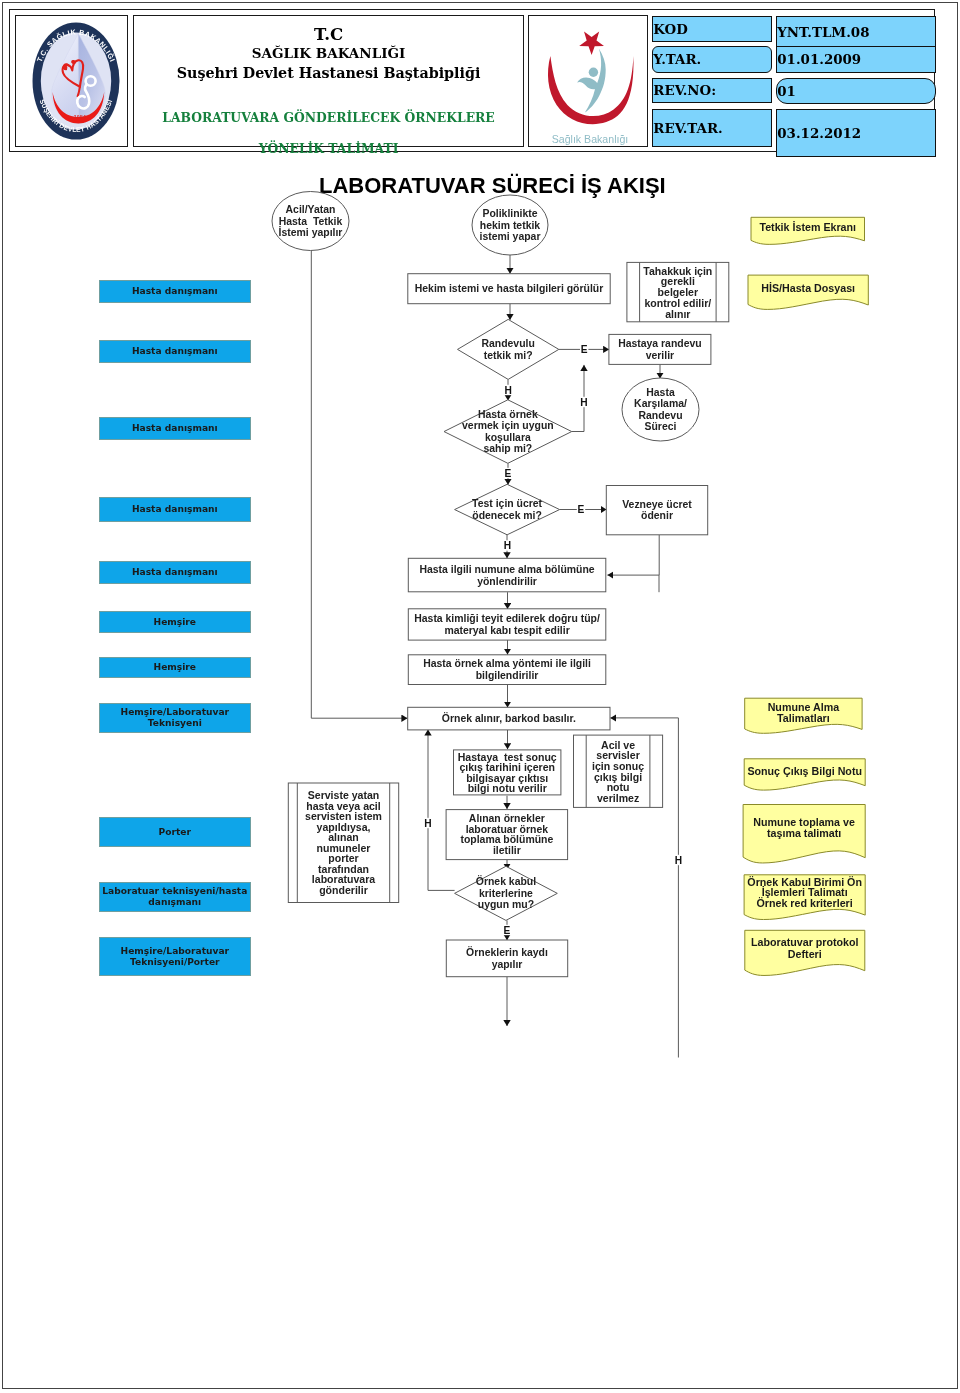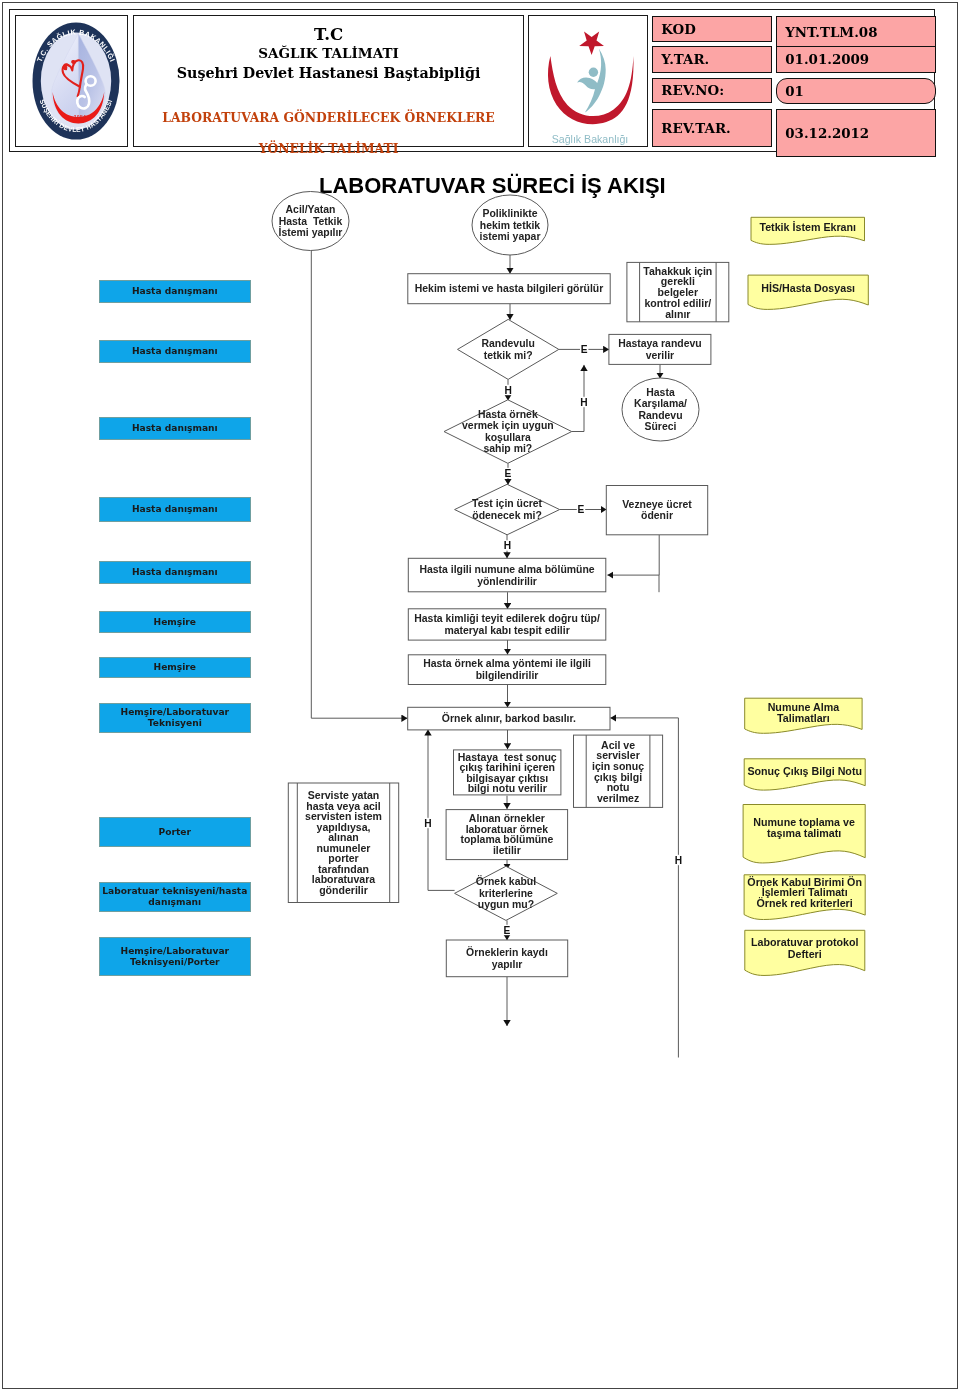--- a/index.html
+++ b/index.html
@@ -21,26 +21,26 @@
   .hdr-mohlogo{left:518.2px;top:5.4px;width:120px;height:131.9px;}
 
   .titlebox{display:flex;flex-direction:column;align-items:center;
             justify-content:flex-start;padding-top:9px;}
   .t-line{font-family:"DejaVu Serif", serif;font-weight:bold;
           color:#000;text-align:center;}
   .t1{font-size:16.6px;line-height:19px;}
   .t2{font-size:13.5px;line-height:19.5px;}
   .t3{font-size:14.3px;line-height:19.5px;}
   .t-sub{font-family:"DejaVu Serif", serif;font-weight:bold;
-         font-size:12.35px;line-height:15.3px;color:#c2410c;
+         font-size:12.35px;line-height:15.3px;color:#15803d;
          margin-top:27px;}
 
   .kv{position:absolute;border:1.3px solid #111;box-sizing:border-box;
       font-family:"DejaVu Serif", serif;font-weight:bold;font-size:13.4px;
-      display:flex;align-items:center;padding-left:8px;background:#fca5a5;}
+      display:flex;align-items:center;padding-left:0;background:#7dd3fc;}
 
   
   .flowtitle{position:absolute;left:319px;top:173px;width:340px;
              font-family:"Liberation Sans", sans-serif;font-weight:bold;
              font-size:22px;letter-spacing:0px;text-align:center;color:#000;
              white-space:nowrap;}
 
   
   .role{position:absolute;background:#0ea5e9;border:1px solid #6f9fa0;
         box-sizing:border-box;display:flex;align-items:center;
@@ -118,21 +118,21 @@
           <textPath href="#arcTop" startOffset="50%" text-anchor="middle">T.C. SAĞLIK BAKANLIĞI</textPath>
         </text>
         <text font-size="6.5" font-weight="bold" fill="#ffffff" font-family="'Liberation Sans',sans-serif" letter-spacing="0.3">
           <textPath href="#arcBot" startOffset="50%" text-anchor="middle">SUŞEHRİ DEVLET HASTANESİ</textPath>
         </text>
       </svg>
     </div>
 
     <div class="hcell hdr-title titlebox">
       <div class="t-line t1">T.C</div>
-      <div class="t-line t2">SAĞLIK TALİMATI</div>
+      <div class="t-line t2">SAĞLIK BAKANLIĞI</div>
       <div class="t-line t3">Suşehri Devlet Hastanesi Baştabipliği</div>
       <div class="t-sub">LABORATUVARA GÖNDERİLECEK ÖRNEKLERE</div>
       <div class="t-sub" style="margin-top:15px">YÖNELİK TALİMATI</div>
     </div>
 
     <div class="hcell hdr-mohlogo">
       <svg width="120" height="132" viewBox="0 0 120 132">
 
         <path d="M21.4 40.1 C 16.9 56.8, 18.5 75.4, 27.6 88.9 C 38.4 105.0, 58.5 112.2, 77.2 106.1 C 94.1 100.6, 105.7 84.8, 104.4 40.1 C 103.2 67.0, 97.6 84.0, 84.6 93.5 C 70.4 103.9, 50.2 101.7, 38.4 88.9 C 27.1 76.6, 24.0 58.5, 21.4 40.1 Z" fill="#c0182c"></path>
 
@@ -143,21 +143,21 @@
           <path d="M69.9 32.4 C 74.2 39.2, 76.7 46.2, 76.7 53.6 C 76.7 63.4, 74.5 72.0, 70.0 80.2 C 65.6 88.3, 60.1 93.7, 55.9 96.6 C 60.2 89.6, 64.1 81.4, 66.0 73.2 C 62.4 73.9, 59.1 72.4, 57.0 69.8 C 54.2 66.4, 50.9 65.2, 48.1 66.5 C 50.3 62.3, 55.6 60.5, 60.6 62.0 C 64.3 63.1, 66.6 65.1, 68.2 67.0 C 70.4 61.5, 71.8 55.8, 72.1 49.6 C 72.4 43.2, 71.4 37.7, 69.9 32.4 Z"></path>
           <circle cx="64.4" cy="56.2" r="4.7"></circle>
         </g>
         <text x="61" y="126.5" font-size="10.6" fill="#8fbcc6" text-anchor="middle" font-family="'Liberation Sans',sans-serif">Sağlık Bakanlığı</text>
       </svg>
     </div>
 
     <div class="kv" style="left:642.3px;top:5.7px;width:120px;height:26.1px;">KOD</div>
     <div class="kv" style="left:766.3px;top:5.7px;width:159.7px;height:32px;">YNT.TLM.08</div>
 
-    <div class="kv" style="left:642.3px;top:36px;width:120px;height:26.7px;">Y.TAR.</div>
+    <div class="kv" style="left:642.3px;top:36px;width:120px;height:26.7px;border-radius:6px;">Y.TAR.</div>
     <div class="kv" style="left:766.3px;top:36px;width:159.7px;height:26.7px;">01.01.2009</div>
 
     <div class="kv" style="left:642.3px;top:67.7px;width:120px;height:25px;">REV.NO:</div>
     <div class="kv" style="left:766.3px;top:67.7px;width:159.7px;height:26.1px;border-radius:11px;">01</div>
 
     <div class="kv" style="left:642.3px;top:99px;width:120px;height:38.3px;">REV.TAR.</div>
     <div class="kv" style="left:766.3px;top:99px;width:159.7px;height:48px;">03.12.2012</div>
   </div>
 
   <div class="flowtitle">LABORATUVAR SÜRECİ İŞ AKIŞI</div>

